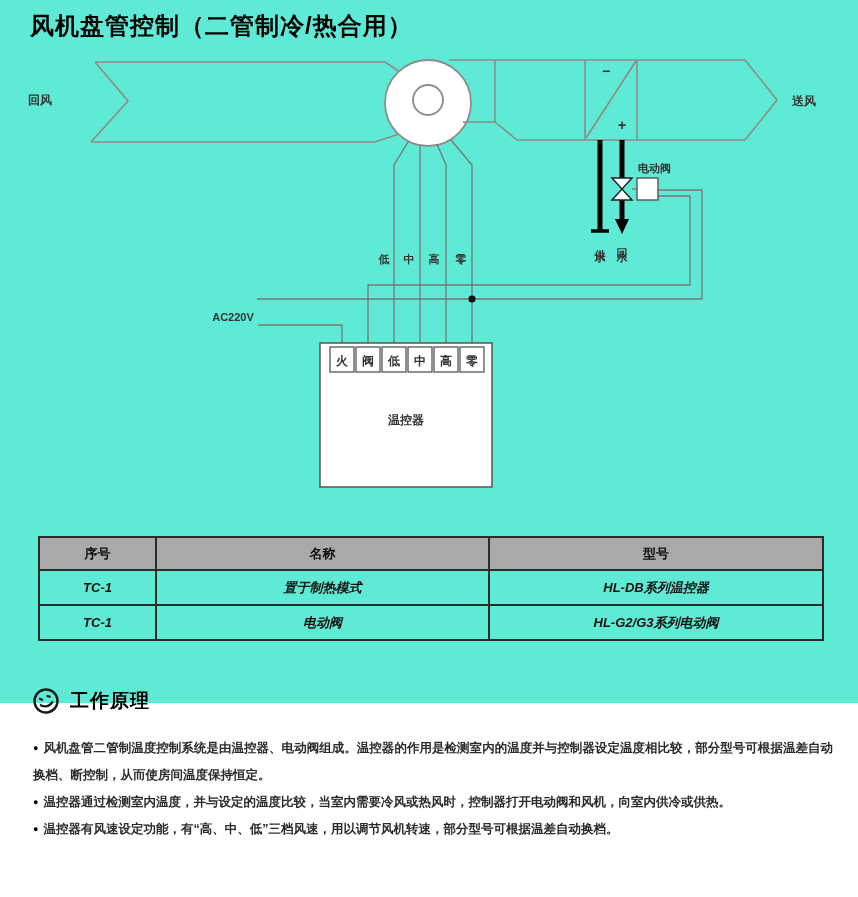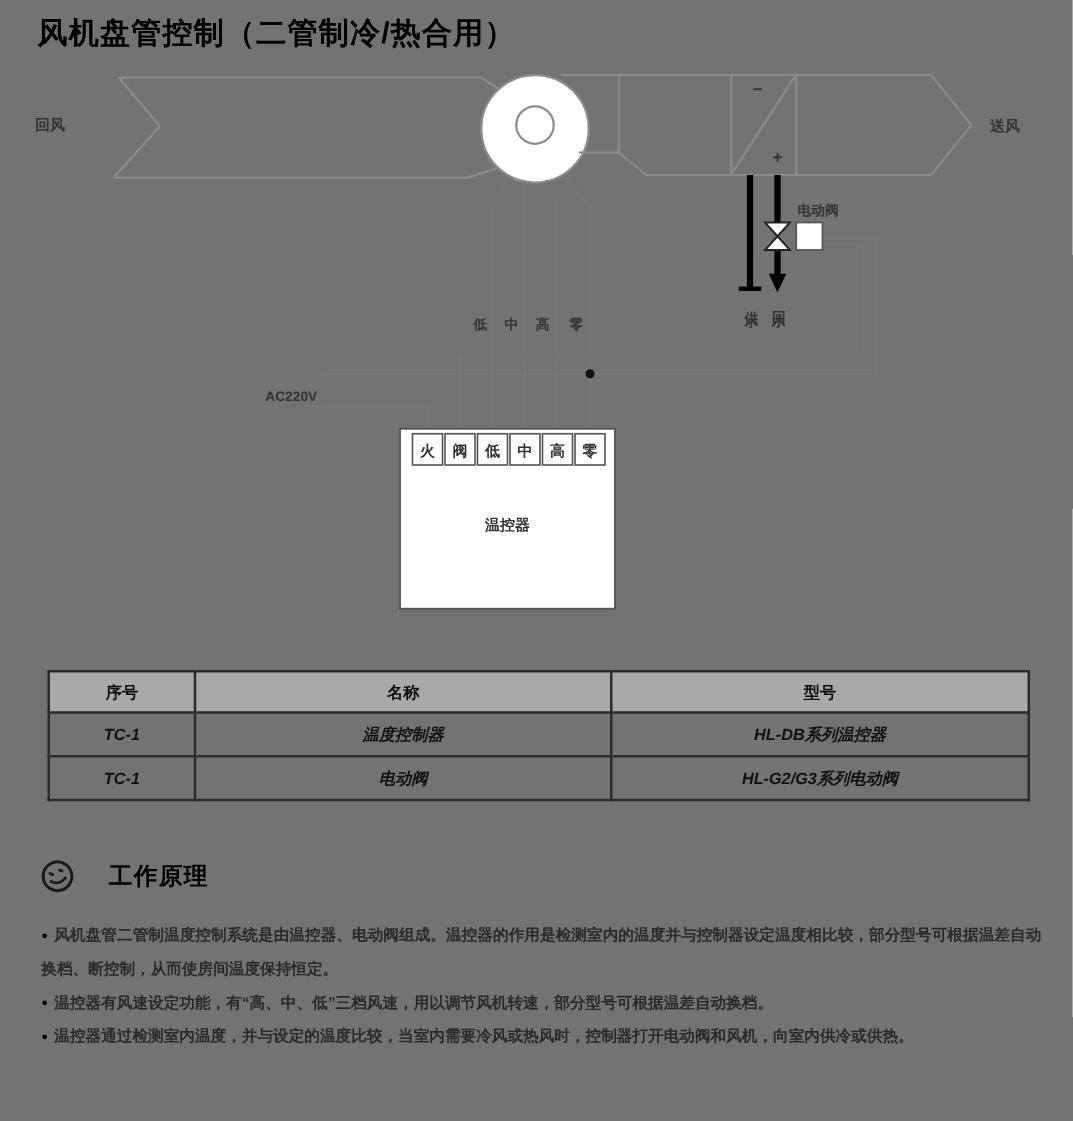--- a/index.html
+++ b/index.html
@@ -1,37 +1,37 @@
 <!DOCTYPE html>
 <html><head>
 <meta charset="utf-8">
 <style>
   html,body{margin:0;padding:0;background:#ffffff;}
   body{width:858px;height:897px;font-family:"Liberation Sans","DejaVu Sans",sans-serif;color:#222;overflow:hidden;}
-  .page{position:relative;width:858px;height:897px;background:#737373;}
+  .page{position:relative;width:858px;height:703px;background:#5eead4;}
 
   .title-bar{height:50px;padding:10px 0 0 30px;box-sizing:border-box;}
   .title-bar h1{margin:0;font-size:24px;font-weight:bold;color:#000;letter-spacing:1px;}
 
   svg.schematic{display:block;}
   svg.schematic text{font-family:"Liberation Sans","DejaVu Sans",sans-serif;fill:#333;}
   .lbl{font-size:12px;font-weight:bold;}
   .lbl-sm{font-size:11px;font-weight:bold;}
   .sym{font-size:14px;font-weight:bold;fill:#555;}
   .vert{writing-mode:vertical-rl;text-orientation:upright;letter-spacing:2px;}
 
   .comp-table{margin:36px 0 0 38px;border-collapse:collapse;table-layout:fixed;width:784px;}
   .comp-table th,.comp-table td{border:2px solid #2b2b2b;text-align:center;font-size:13px;font-weight:bold;padding:0;}
   .comp-table th{background:#a9a9a9;color:#0d0d0d;height:31px;}
   .comp-table td{height:33px;color:#111;font-style:italic;}
   .col-no{width:117px;}
   .col-name{width:333px;}
   .col-model{width:334px;}
 
-  .principle-head{margin:46px 0 0 32px;display:flex;align-items:center;gap:27px;}
+  .principle-head{margin:46px 0 0 32px;display:flex;align-items:center;gap:10px;}
   .principle-head .head-text{font-size:19px;font-weight:bold;color:#000;letter-spacing:1px;}
 
   ul.principle-list{margin:20px 0 0 33px;padding:0;list-style:none;width:800px;}
   ul.principle-list li{font-size:12.5px;font-weight:bold;color:#2a2a2a;line-height:27px;margin:0;text-align:justify;}
   ul.principle-list li .dot{font-size:9px;vertical-align:1px;margin-right:5px;color:#000;}
 </style>
 </head>
 <body>
 
 <div class="page">
@@ -126,21 +126,21 @@
     <thead>
       <tr>
         <th>序号</th>
         <th>名称</th>
         <th>型号</th>
       </tr>
     </thead>
     <tbody>
       <tr>
         <td>TC-1</td>
-        <td>温度控制器</td>
+        <td>置于制热模式</td>
         <td>HL-DB系列温控器</td>
       </tr>
       <tr>
         <td>TC-1</td>
         <td>电动阀</td>
         <td>HL-G2/G3系列电动阀</td>
       </tr>
     </tbody>
   </table>
 
@@ -151,17 +151,17 @@
         <path d="M8.5,10.5 L10.5,12" stroke-width="2.2"></path>
         <path d="M16.5,9.5 L18.5,10.5" stroke-width="2.2"></path>
         <path d="M8,17 Q14,21.5 20,16.5" stroke-width="2.2"></path>
       </g>
     </svg>
     <span class="head-text">工作原理</span>
   </div>
 
   <ul class="principle-list">
     <li><span class="dot">●</span><span>风机盘管二管制温度控制系统是由温控器、电动阀组成。温控器的作用是检测室内的温度并与控制器设定温度相比较，部分型号可根据温差自动换档、断控制，从而使房间温度保持恒定。</span></li>
+    <li><span class="dot">●</span><span>温控器通过检测室内温度，并与设定的温度比较，当室内需要冷风或热风时，控制器打开电动阀和风机，向室内供冷或供热。</span></li>
     <li><span class="dot">●</span><span>温控器有风速设定功能，有“高、中、低”三档风速，用以调节风机转速，部分型号可根据温差自动换档。</span></li>
-    <li><span class="dot">●</span><span>温控器通过检测室内温度，并与设定的温度比较，当室内需要冷风或热风时，控制器打开电动阀和风机，向室内供冷或供热。</span></li>
   </ul>
 
 </div>
 
 </body></html>

